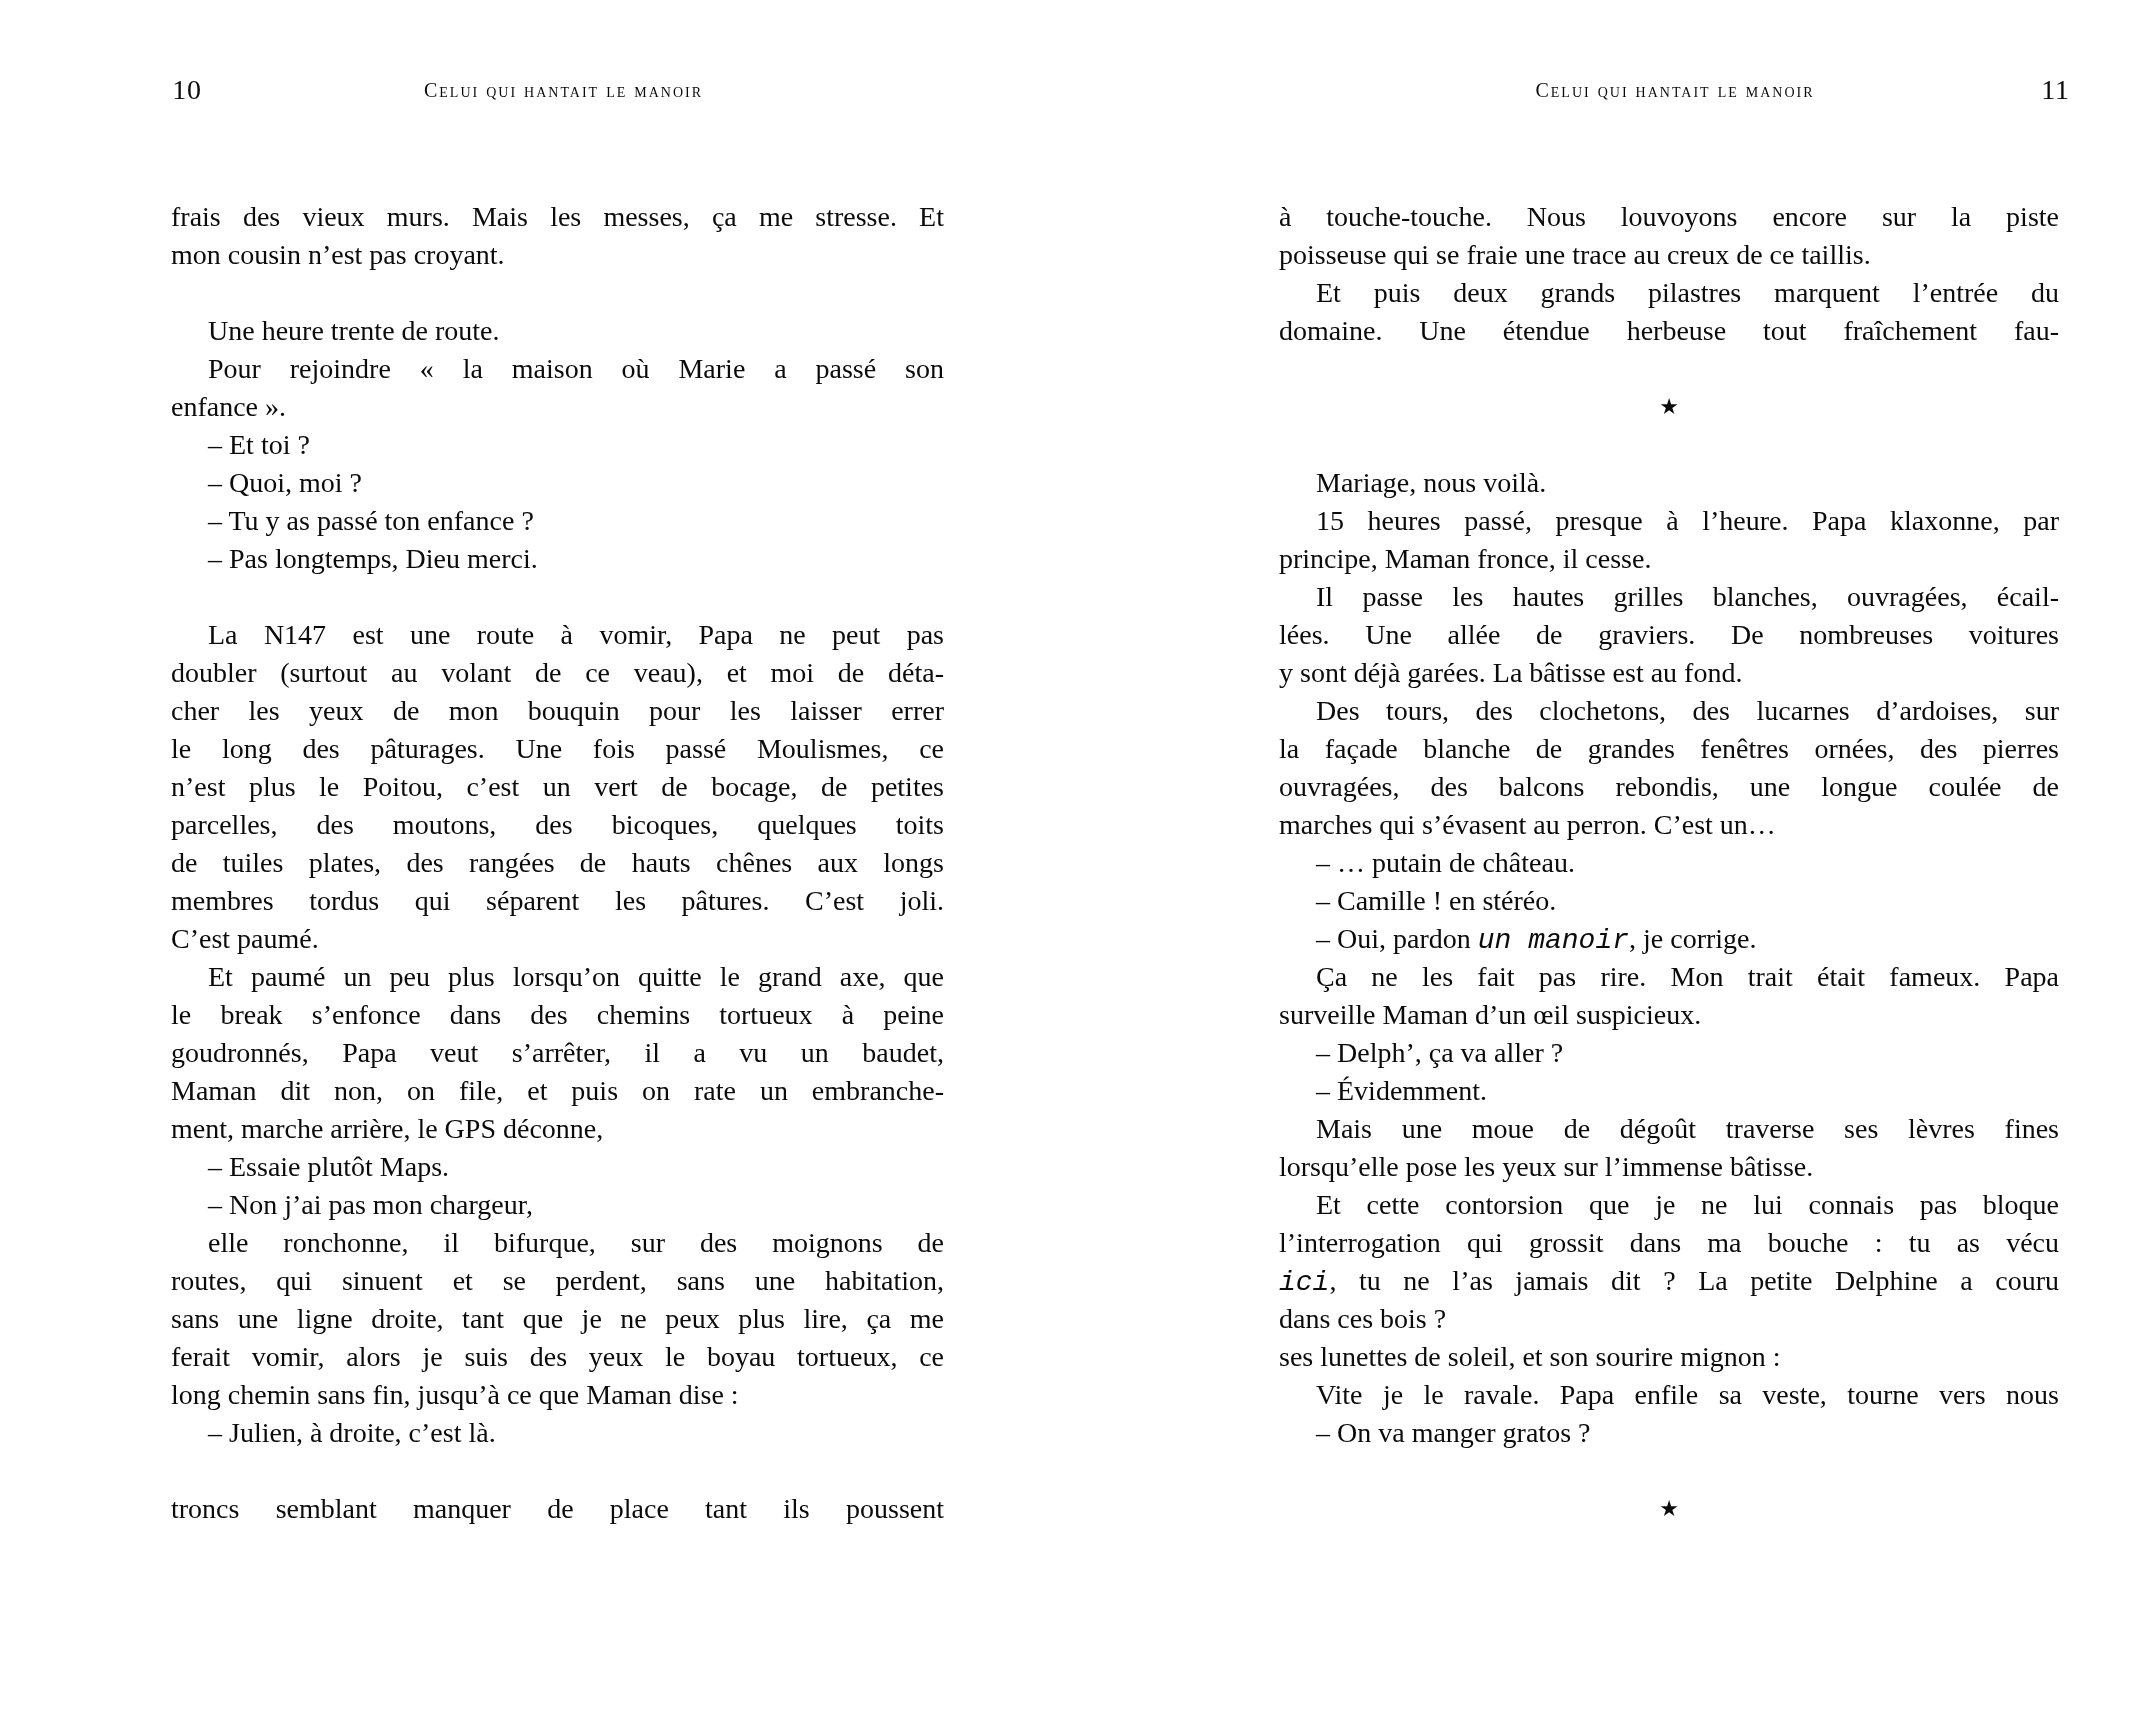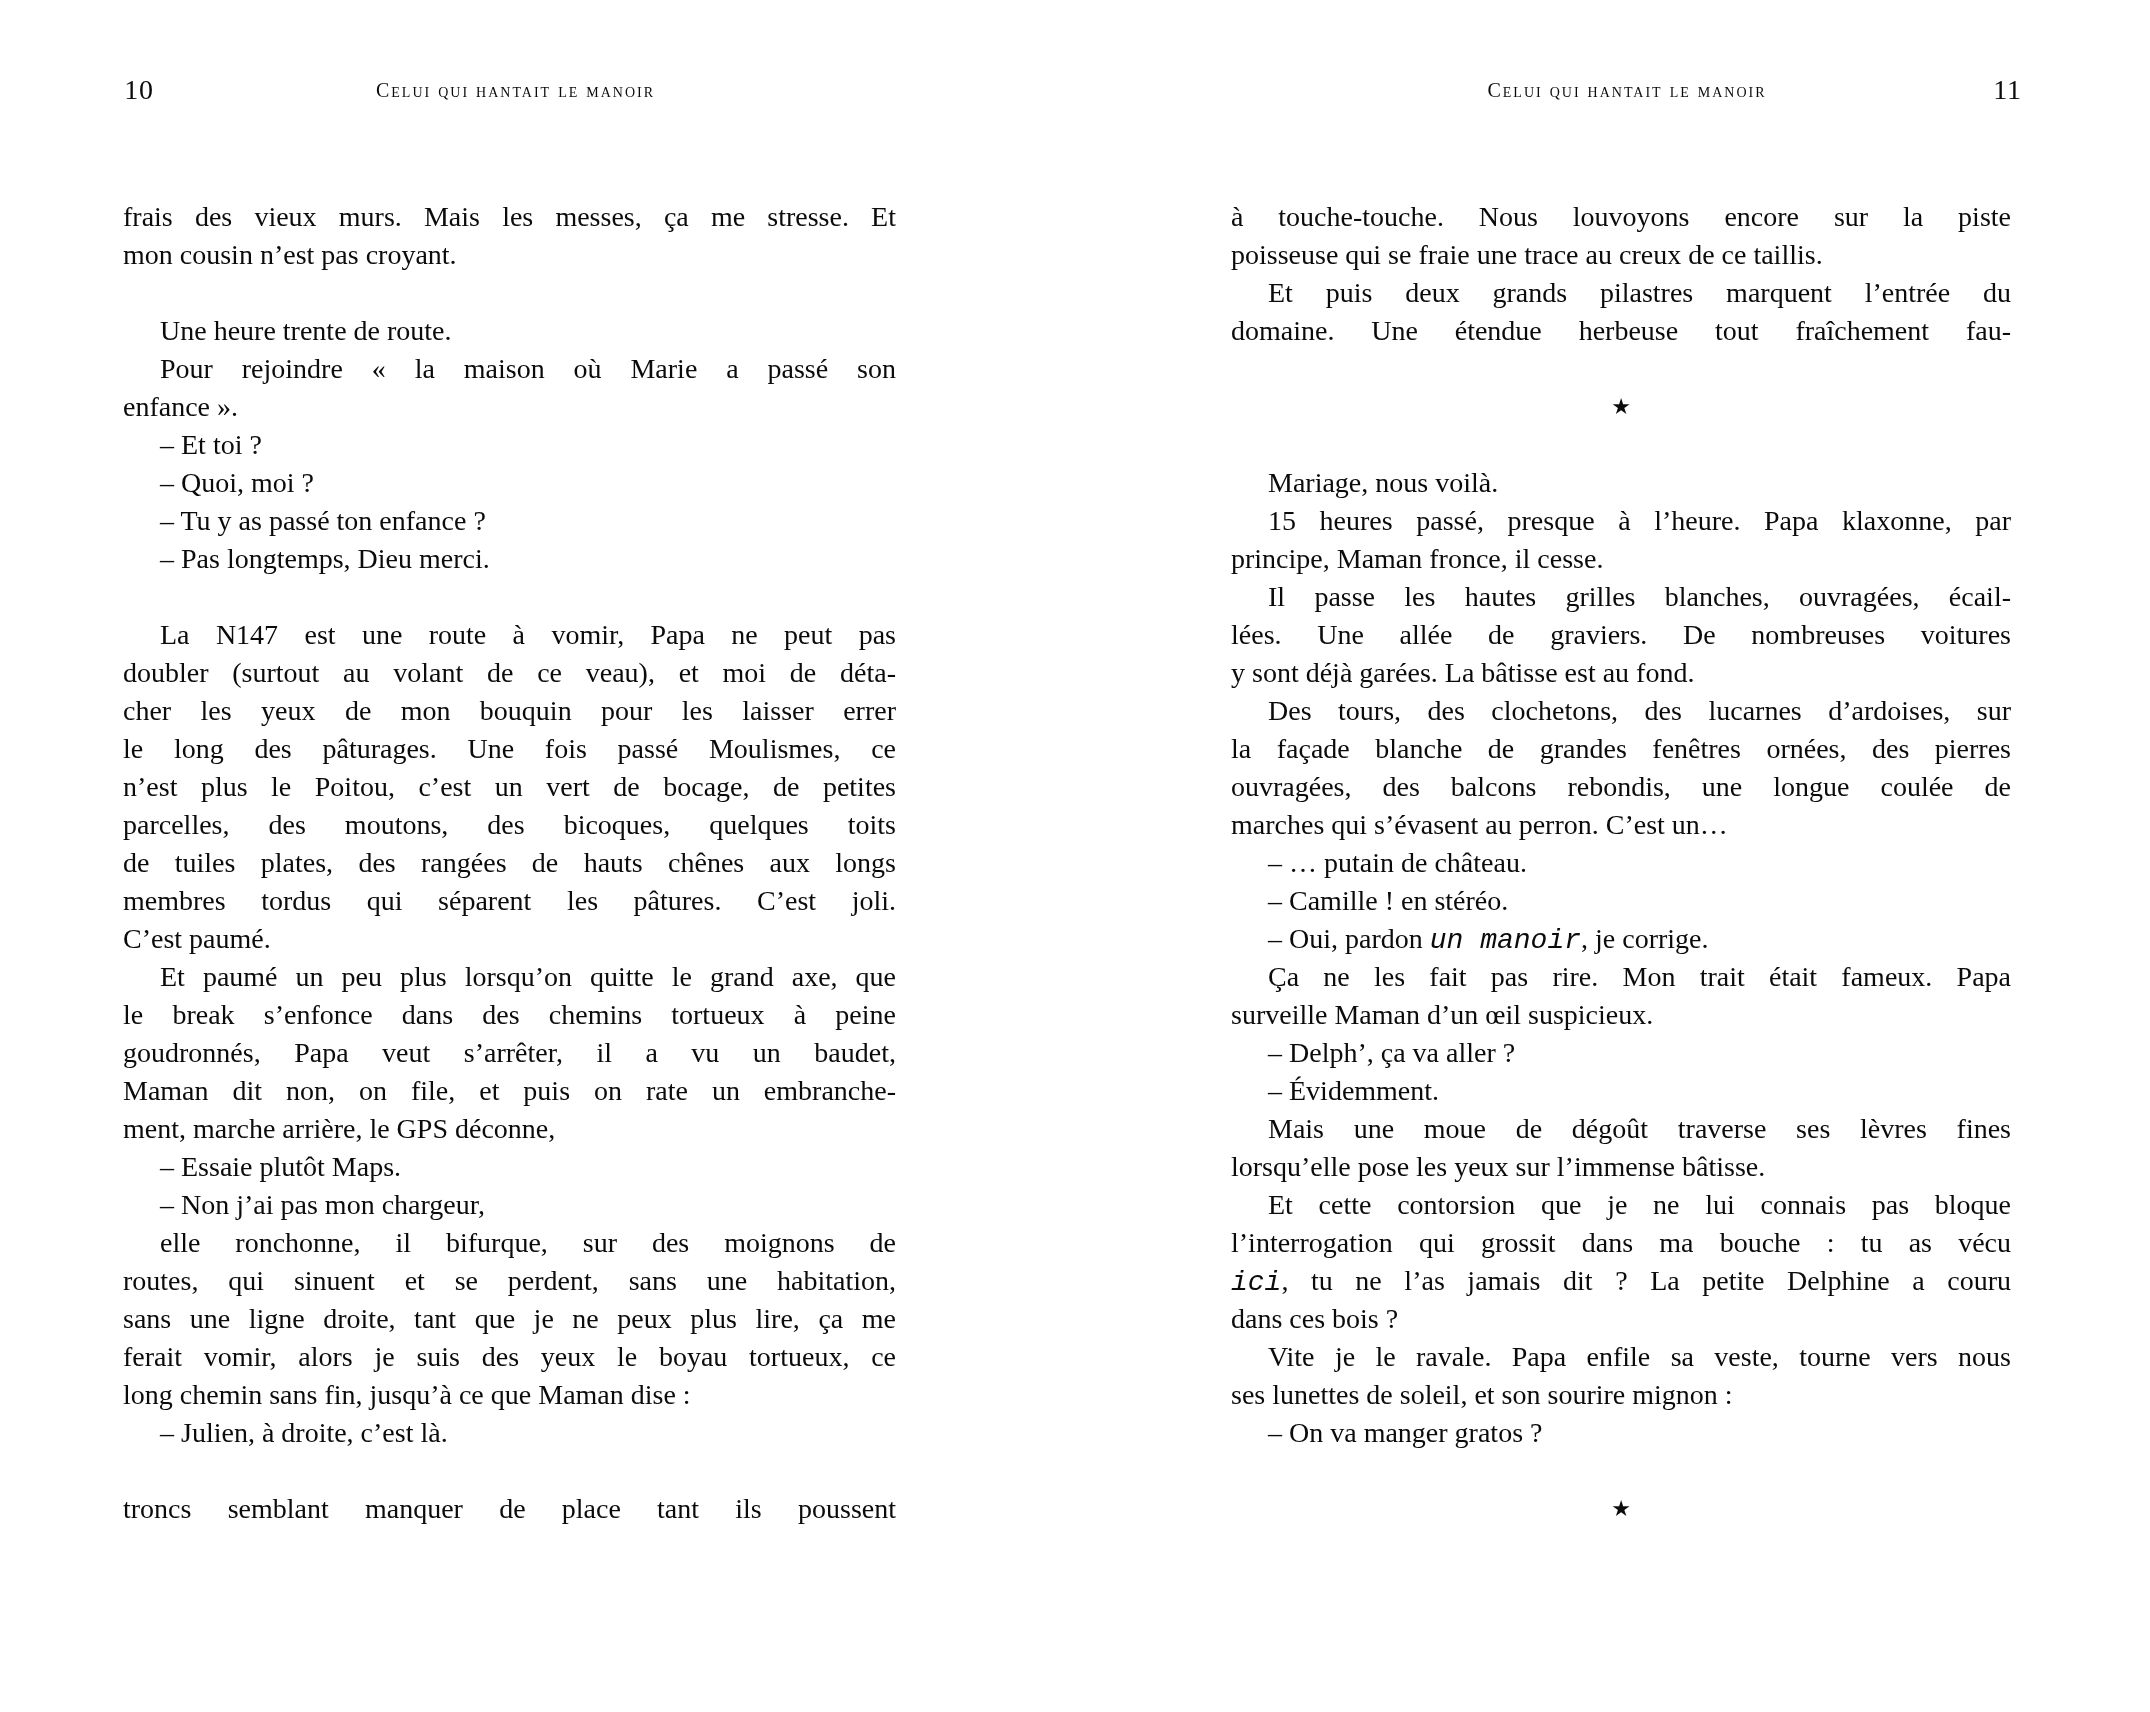--- a/index.html
+++ b/index.html
@@ -6,21 +6,21 @@
   html, body { margin: 0; padding: 0; }
   body {
     width: 2151px;
     height: 1712px;
     background: #ffffff;
     position: relative;
     font-family: "Liberation Serif", "DejaVu Serif", serif;
     color: #0b0b0b;
     overflow: hidden;
   }
-  .page { position: absolute; top: 0; height: 1320px; }
+  .page { position: absolute; top: 0; height: 1320px; margin-left: 48px; }
   .page.left  { left: 123px;  width: 785px; }
   .page.right { left: 1231px; width: 792px; }
 
   .page-header { position: absolute; top: 71px; left: 0; right: 0; height: 38px; }
   .running-title {
     display: block;
     text-align: center;
     font-variant: small-caps;
     font-size: 20px;
     line-height: 38px;
@@ -127,20 +127,20 @@
       <div class="line text j in">Ça ne les fait pas rire. Mon trait était fameux. Papa</div>
       <div class="line text">surveille Maman d’un œil suspicieux.</div>
       <div class="line text in">– Delph’, ça va aller ?</div>
       <div class="line text in">– Évidemment.</div>
       <div class="line text j in">Mais une moue de dégoût traverse ses lèvres fines</div>
       <div class="line text">lorsqu’elle pose les yeux sur l’immense bâtisse.</div>
       <div class="line text j in">Et cette contorsion que je ne lui connais pas bloque</div>
       <div class="line text j">l’interrogation qui grossit dans ma bouche : tu as vécu</div>
       <div class="line text j"><i>ici</i>, tu ne l’as jamais dit ? La petite Delphine a couru</div>
       <div class="line text">dans ces bois ?</div>
+      <div class="line text">ses lunettes de soleil, et son sourire mignon :</div>
       <div class="line text j in">Vite je le ravale. Papa enfile sa veste, tourne vers nous</div>
-      <div class="line text">ses lunettes de soleil, et son sourire mignon :</div>
       <div class="line text in">– On va manger gratos ?</div>
       <div class="line blank"></div>
       <div class="line star">★</div>
     </div>
 </section>
 
 
 </body></html>

